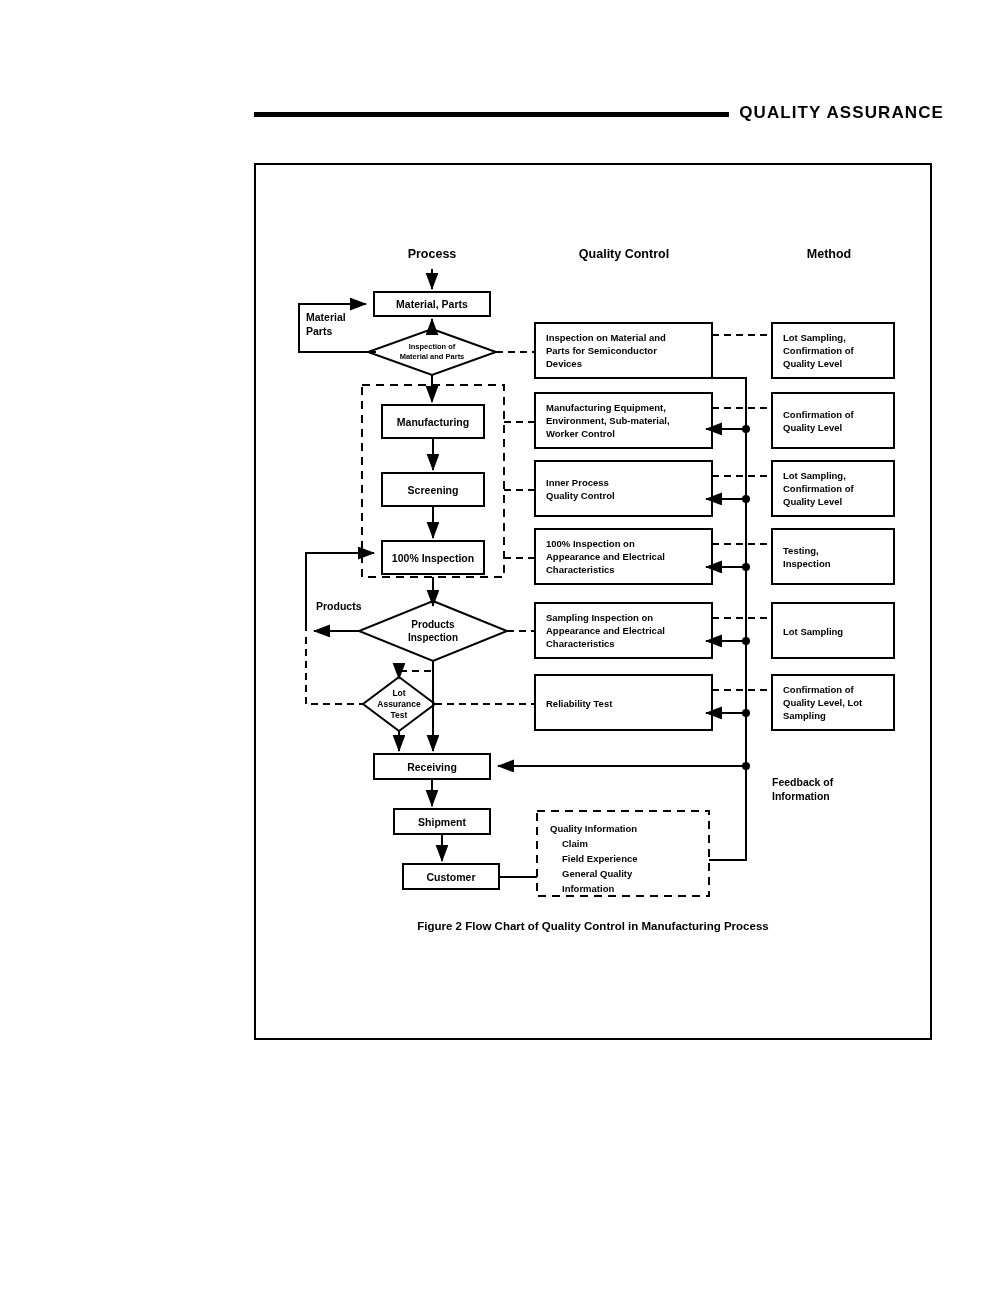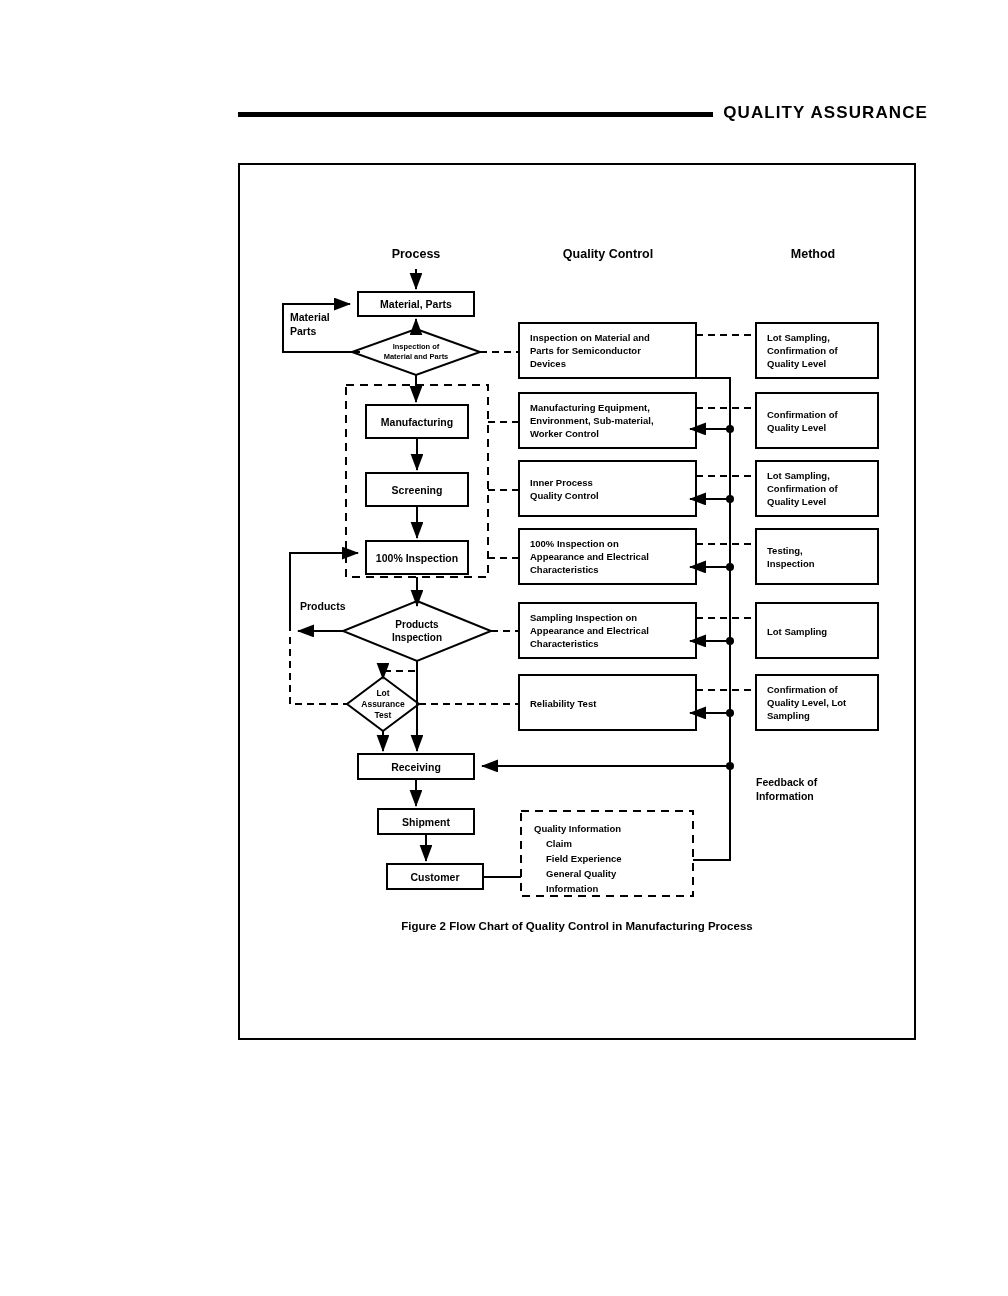--- a/index.html
+++ b/index.html
@@ -10,21 +10,21 @@
   body {
     width: 1008px;
     height: 1296px;
     position: relative;
     font-family: "Liberation Sans", sans-serif;
     color: #000000;
     overflow: hidden;
   }
   .page {
     position: absolute;
-    left: 0; top: 0;
+    left: 16px; top: 0;
     width: 856px;
     height: 1296px;
   }
   
   .header {
     position: absolute;
     left: 238px;
     top: 98px;
     width: 690px;
     height: 30px;

